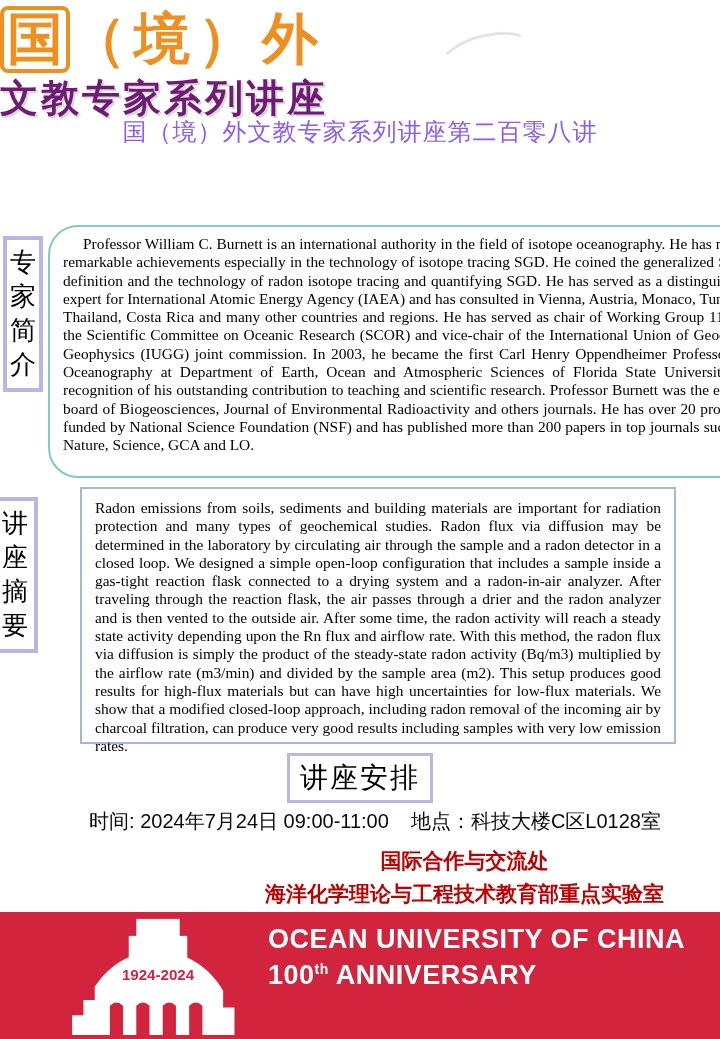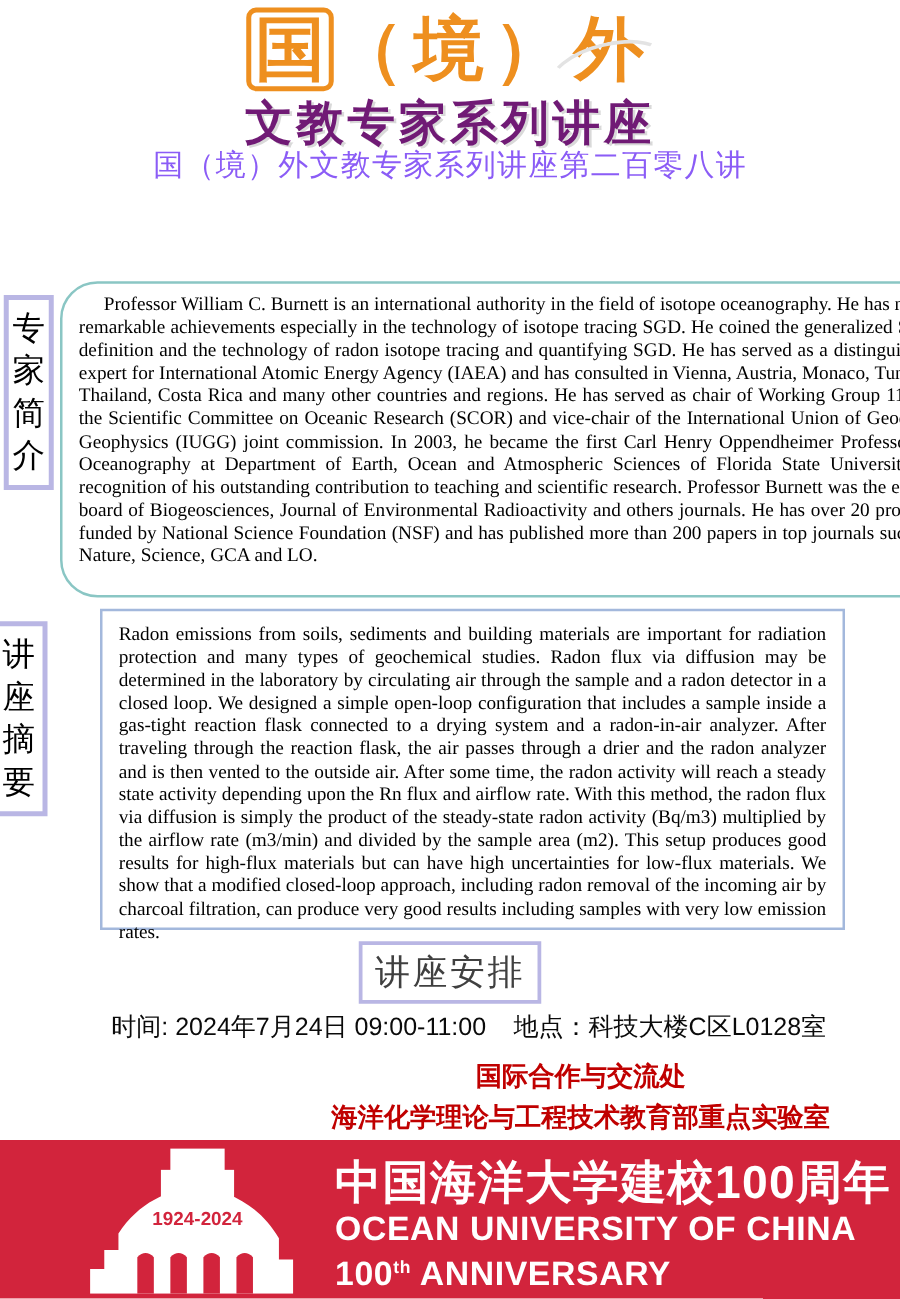--- a/index.html
+++ b/index.html
@@ -1,20 +1,20 @@
 <!DOCTYPE html>
 <html><head>
 <meta charset="utf-8">
 <style>
   html,body{margin:0;padding:0;background:#fff;}
   #poster{position:relative;width:720px;height:1039px;background:#fff;overflow:hidden;
           font-family:"Liberation Serif", serif;}
 
   
-  .logo-area{position:absolute;top:6px;left:0;right:0;text-align:center;}
+  .logo-area{position:absolute;top:6px;left:0;right:0;}
   .logo-line1{font-family:"Liberation Sans", sans-serif;font-weight:800;
               font-size:56px;color:#ee8f1f;letter-spacing:8px;line-height:1.15;}
   .logo-line1 .boxed{display:inline-block;border:4px solid #ee8f1f;border-radius:8px;
               padding:0 3px;line-height:1.05;letter-spacing:0;}
   .logo-line2{font-family:"Liberation Sans", sans-serif;font-weight:800;margin-top:0px;
               font-size:38px;color:#701a75;letter-spacing:3px;
               text-shadow:2px 2px 0 #d9d9d9;}
   .swoosh{position:absolute;left:438px;top:28px;width:92px;height:42px;
           border:3px solid #e3e3e3;border-color:#e3e3e3 transparent transparent transparent;
           border-radius:50%;transform:rotate(-14deg);}
@@ -39,21 +39,21 @@
   
   .v-label{position:absolute;box-sizing:border-box;border:4px solid #b9b6e4;
            background:#fff;width:40px;padding:6px 0;text-align:center;}
   .v-label span{display:block;font-size:26px;line-height:34px;color:#000;}
   .v-label.bio{left:3px;top:236px;}
   .v-label.abs{left:-8px;top:497px;width:46px;}
 
   
   .schedule-wrap{position:absolute;top:753px;left:0;right:0;text-align:center;}
   .schedule-heading{display:inline-block;border:3px solid #b9b6e4;padding:3px 10px;
-                    font-size:28px;letter-spacing:2px;color:#404040;}
+                    font-size:28px;letter-spacing:2px;color:#000000;}
   .time-line{position:absolute;top:808px;left:0;right:0;text-align:center;
              font-family:"Liberation Sans", sans-serif;font-size:20px;color:#0a0a0a;padding-left:30px;}
   .time-line .gap{display:inline-block;width:22px;}
 
   .organizers{position:absolute;top:845px;right:56px;text-align:center;
               color:#c00000;font-weight:bold;font-size:21px;line-height:33px;}
 
   
   .banner{position:absolute;left:0;top:912px;width:720px;height:127px;background:#d2243c;}
   .banner-logo{position:absolute;left:60px;top:5px;}
@@ -120,19 +120,18 @@
       </g>
       <g fill="#d2243c">
         <path d="M44,125 L44,94 Q51,87 58,94 L58,125 Z"></path>
         <path d="M72,125 L72,94 Q79,87 86,94 L86,125 Z"></path>
         <path d="M100,125 L100,94 Q107,87 114,94 L114,125 Z"></path>
         <path d="M128,125 L128,94 Q135,87 142,94 L142,125 Z"></path>
       </g>
       <text x="95" y="67" fill="#d2243c" font-size="16" font-weight="bold" text-anchor="middle" font-family="Liberation Sans, sans-serif">1924-2024</text>
     </svg>
     <div class="banner-text">
-      <div class="banner-cn">中国海洋大学建校100周年</div>
       <div class="banner-en1">OCEAN UNIVERSITY OF CHINA</div>
       <div class="banner-en2"><span>100</span><sup>th</sup><span> ANNIVERSARY</span></div>
     </div>
   </div>
 
 </div>
 
 </body></html>

